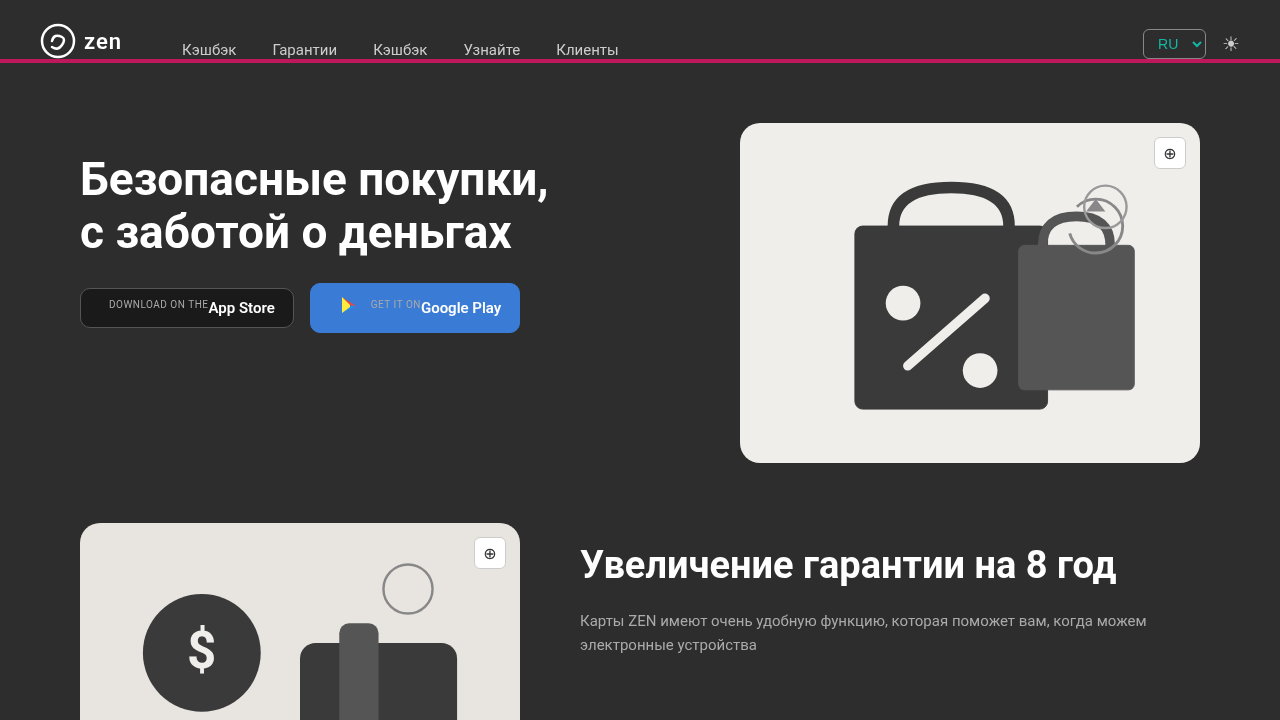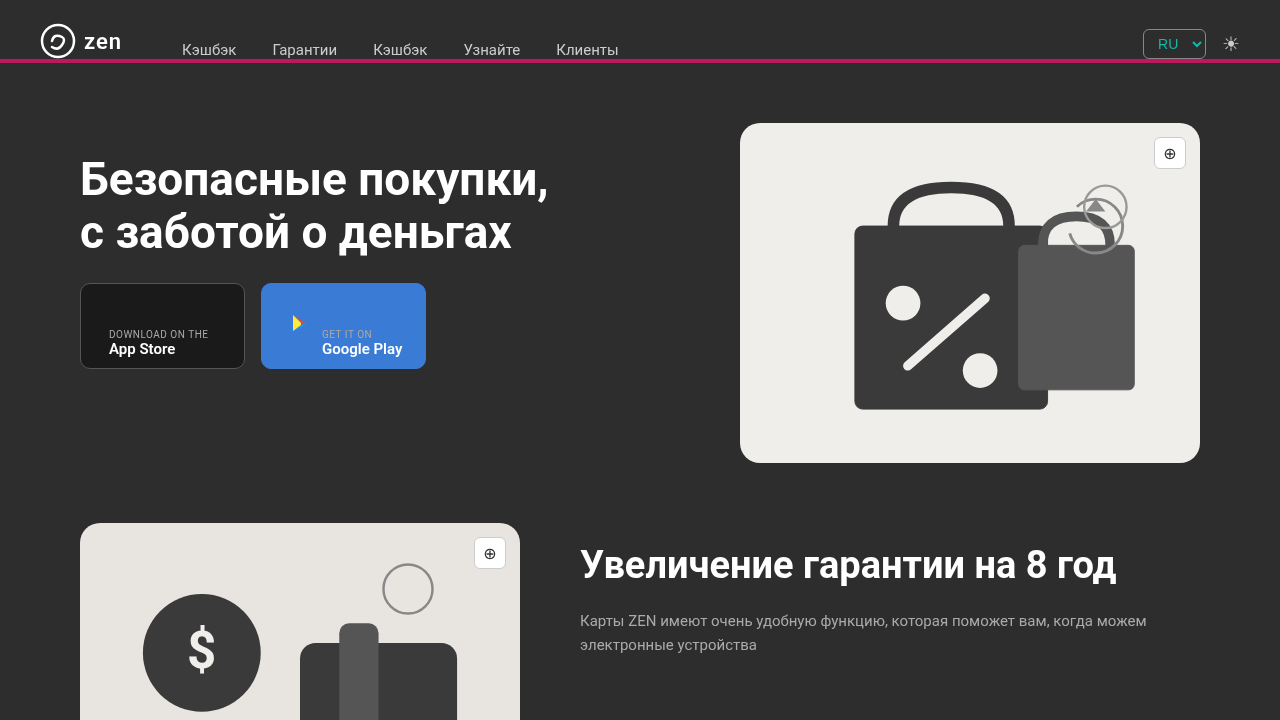--- a/index.html
+++ b/index.html
@@ -121,22 +121,21 @@
       text-decoration: none;
       color: #fff;
       min-width: 165px;
     }
     .store-btn-icon {
       font-size: 26px;
       line-height: 1;
     }
     .store-btn-text {
       display: flex;
-      flex-direction: column;
-      margin-top: 35px;
+      flex-direction: row;
     }
     .store-btn-small {
       font-size: 10px;
       color: #aaa;
       text-transform: uppercase;
       letter-spacing: 0.5px;
     }
     .store-btn-big {
       font-size: 15px;
       font-weight: 600;

